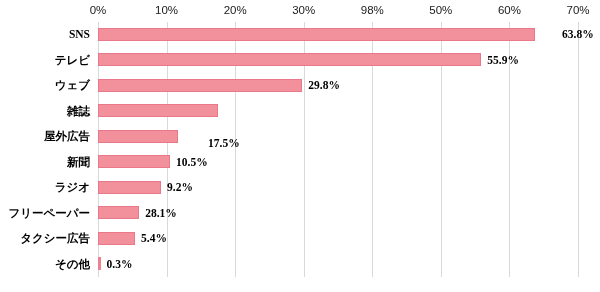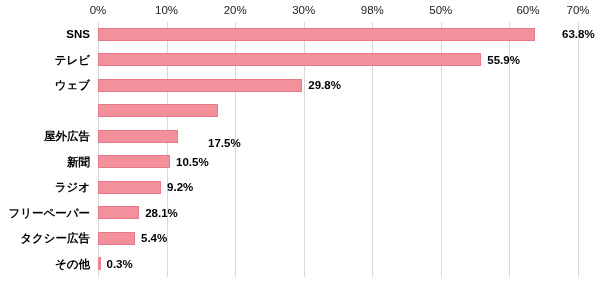--- a/index.html
+++ b/index.html
@@ -64,20 +64,21 @@
     top: 22px;
     width: 600px;
     height: 255px;
   }
 
   .row {
     position: absolute;
     left: 0;
     width: 600px;
     height: 25.5px;
+    font-family: Liberation Serif, serif;
   }
 
   .cat-label {
     position: absolute;
     left: 0;
     width: 90px;
     top: 0;
     height: 25.5px;
     line-height: 25.5px;
     text-align: right;
@@ -118,21 +119,21 @@
 
 <div id="chart-root">
 
   <div id="tick-labels">
       <div class="tick-label" style="left: 98px;">0%</div>
       <div class="tick-label" style="left: 166.571px;">10%</div>
       <div class="tick-label" style="left: 235.143px;">20%</div>
       <div class="tick-label" style="left: 303.714px;">30%</div>
       <div class="tick-label" style="left: 372.286px;">98%</div>
       <div class="tick-label" style="left: 440.857px;">50%</div>
-      <div class="tick-label" style="left: 509.429px; text-align: right;">60%</div>
+      <div class="tick-label" style="left: 509.429px;">60%</div>
       <div class="tick-label" style="left: 578px;">70%</div>
     </div>
 
   <div id="plot-area">
       <div class="gridline" style="left: 0px;"></div>
       <div class="gridline" style="left: 68.5714px;"></div>
       <div class="gridline" style="left: 137.143px;"></div>
       <div class="gridline" style="left: 205.714px;"></div>
       <div class="gridline" style="left: 274.286px;"></div>
       <div class="gridline" style="left: 342.857px;"></div>
@@ -150,20 +151,21 @@
         <div class="cat-label">テレビ</div>
         <div class="bar" style="width: 383.314px;"></div>
         <div class="val-label" style="left: 487.314px;">55.9%</div>
       </div>
       <div class="row" style="top: 51px;">
         <div class="cat-label">ウェブ</div>
         <div class="bar" style="width: 204.343px;"></div>
         <div class="val-label" style="left: 308.343px;">29.8%</div>
       </div>
       <div class="row" style="top: 76.5px;">
+        <div class="cat-label">雑誌</div>
         <div class="bar" style="width: 120px;"></div>
         <div class="val-label" style="left: 208px; margin-top: 32px;">17.5%</div>
       </div>
       <div class="row" style="top: 102px;">
         <div class="cat-label">屋外広告</div>
         <div class="bar" style="width: 80.2286px;"></div>
       </div>
       <div class="row" style="top: 127.5px;">
         <div class="cat-label">新聞</div>
         <div class="bar" style="width: 72px;"></div>

